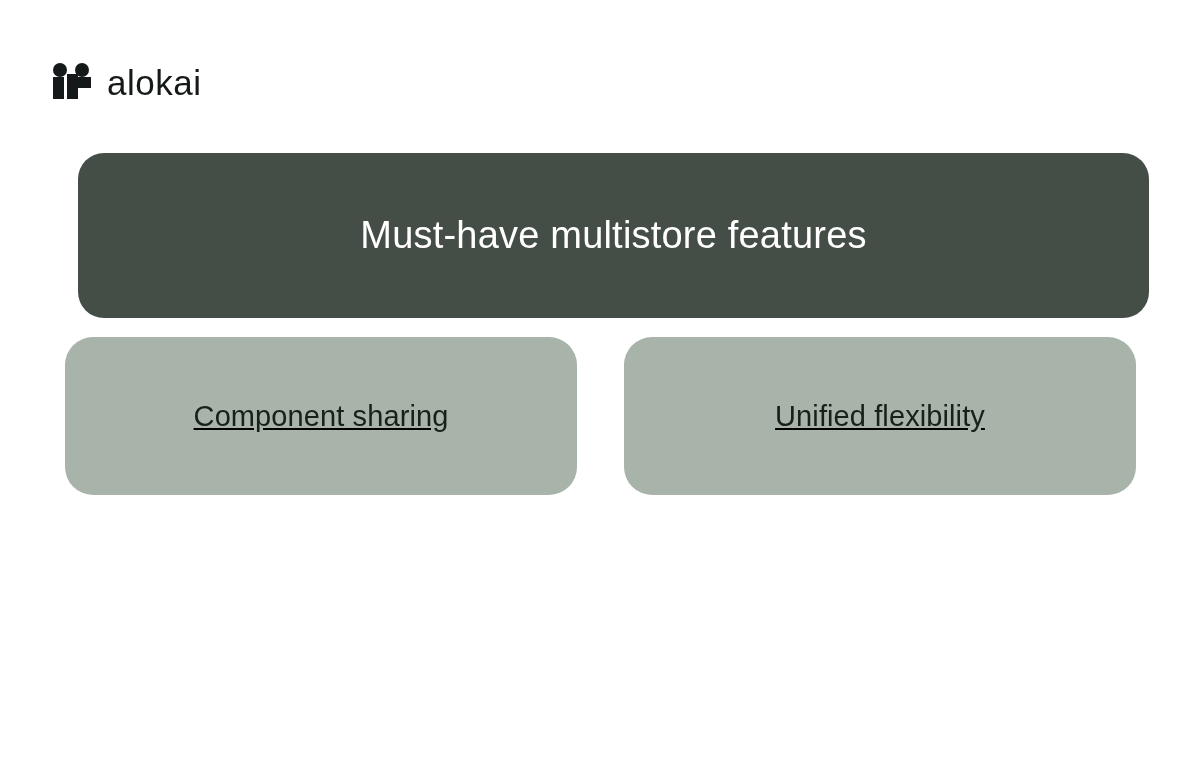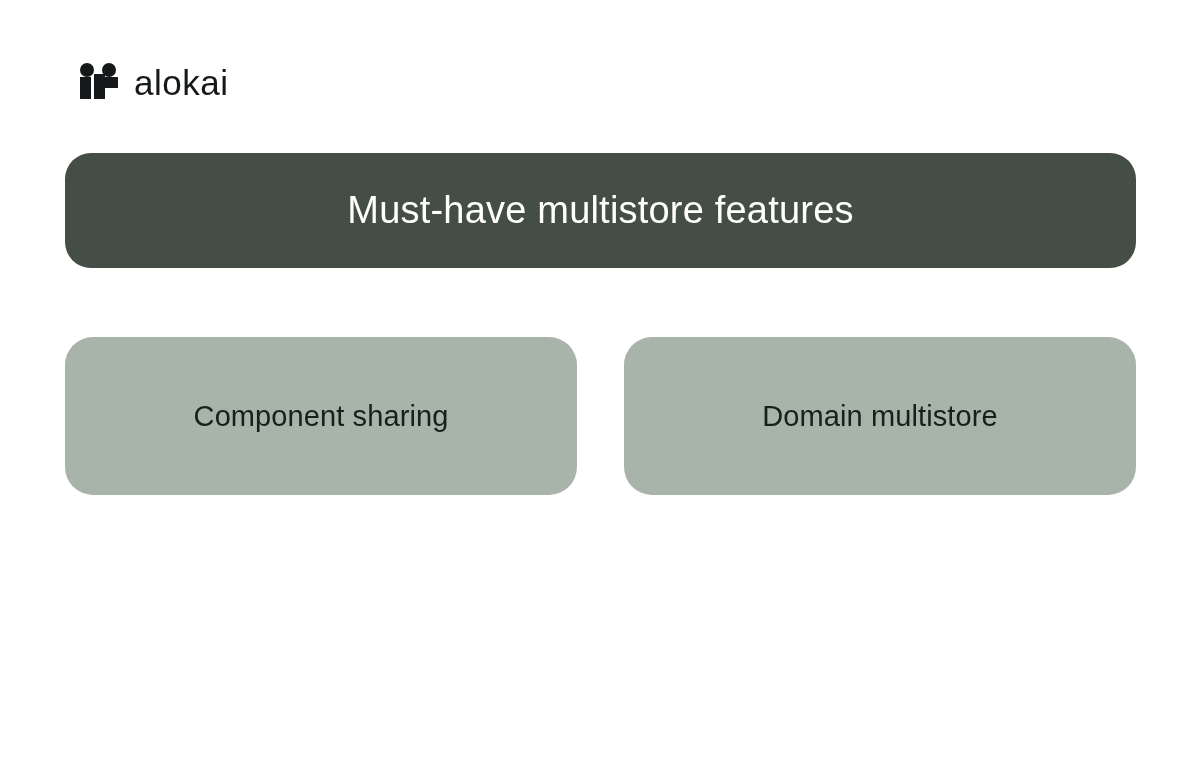--- a/index.html
+++ b/index.html
@@ -15,21 +15,21 @@
   .page {
     position: relative;
     width: 1200px;
     height: 768px;
     background: #ffffff;
   }
 
   
   .brand {
     position: absolute;
-    left: 80px;
+    left: 53px;
     top: 58px;
     display: flex;
     align-items: center;
     gap: 16px;
     height: 46px;
   }
 
   .brand-mark {
     width: 38px;
     height: 36px;
@@ -43,24 +43,24 @@
     letter-spacing: 0.5px;
     color: #16191a;
     line-height: 1;
     position: relative;
     top: 1px;
   }
 
   
   .banner {
     position: absolute;
-    left: 65px;
+    left: 78px;
     top: 153px;
     width: 1071px;
-    height: 115px;
+    height: 165px;
     background: #454e46;
     border-radius: 26px;
     display: flex;
     align-items: center;
     justify-content: center;
   }
 
   .banner-title {
     color: #ffffff;
     font-size: 38px;
@@ -84,21 +84,21 @@
   }
 
   .card {
     border-radius: 28px;
     display: flex;
     align-items: center;
     justify-content: center;
     padding: 0 18px;
   }
 
-  .card.tone-mid   { background: #a8b3a9; }
+  .card.tone-mid   { background: #a8b3a9; text-decoration: underline; }
   .card.tone-light { background: #d8dfd9; }
 
   .card-label {
     font-size: 29px;
     font-weight: 400;
     color: #17201a;
     text-align: center;
     letter-spacing: 0.1px;
     line-height: 1.25;
   }
@@ -127,20 +127,20 @@
     <span class="banner-title">Must-have multistore features</span>
   </div>
 
   <div class="grid">
 
     <div class="card tone-mid">
       <span class="card-label">Component sharing</span>
     </div>
 
     <div class="card tone-mid">
-      <span class="card-label">Domain multistore</span>
+      <span class="card-label">Unified flexibility</span>
     </div>
 
 
 
   </div>
 
 </div>
 
 </body></html>

